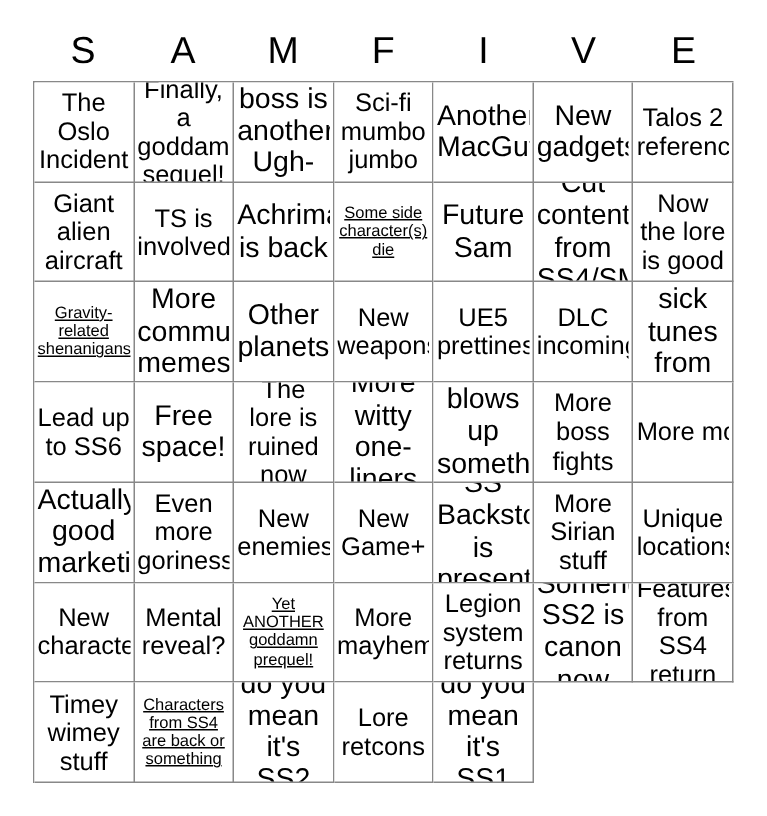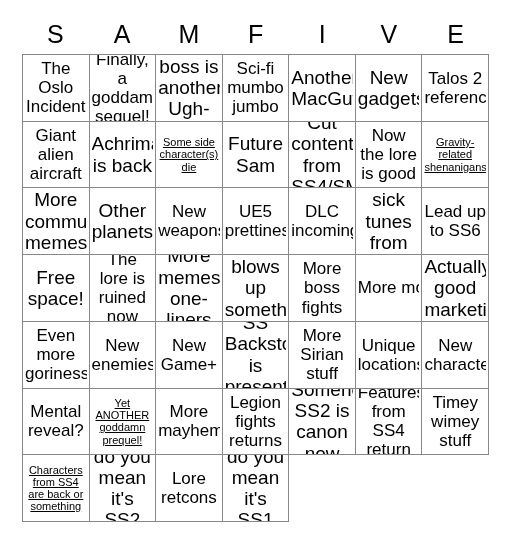--- a/index.html
+++ b/index.html
@@ -126,20 +126,23 @@
       <div class="cell">
         <span class="fs-xl">New gadgets</span>
       </div>
       <div class="cell">
         <span class="fs-md">Talos 2 reference</span>
       </div>
       <div class="cell">
         <span class="fs-lg">Giant alien aircraft</span>
       </div>
       <div class="cell">
+        <span class="fs-lg">TS is involved</span>
+      </div>
+      <div class="cell">
         <span class="fs-sm">Achriman is back</span>
       </div>
       <div class="cell">
         <span class="fs-xs">Some side character(s) die</span>
       </div>
       <div class="cell">
         <span class="fs-xl">Future Sam</span>
       </div>
       <div class="cell">
         <span class="fs-sm">Cut content from SS4/SM</span>
@@ -171,21 +174,21 @@
       <div class="cell">
         <span class="fs-lg">Lead up to SS6</span>
       </div>
       <div class="cell">
         <span class="fs-xl">Free space!</span>
       </div>
       <div class="cell">
         <span class="fs-md">The lore is ruined now</span>
       </div>
       <div class="cell">
-        <span class="fs-sm">More memes one-liners</span>
+        <span class="fs-sm">More witty one-liners</span>
       </div>
       <div class="cell">
         <span class="fs-sm">Sam blows up something valuable</span>
       </div>
       <div class="cell">
         <span class="fs-lg">More boss fights</span>
       </div>
       <div class="cell">
         <span class="fs-md nowrap-clip">More moveme</span>
       </div>
@@ -216,21 +219,21 @@
       <div class="cell">
         <span class="fs-lg">Mental reveal?</span>
       </div>
       <div class="cell">
         <span class="fs-xs">Yet ANOTHER goddamn prequel!</span>
       </div>
       <div class="cell">
         <span class="fs-md">More mayhem!</span>
       </div>
       <div class="cell">
-        <span class="fs-md">Legion fights returns</span>
+        <span class="fs-md">Legion system returns</span>
       </div>
       <div class="cell">
         <span class="fs-sm">Somehow, SS2 is canon now</span>
       </div>
       <div class="cell">
         <span class="fs-md">Features from SS4 return</span>
       </div>
       <div class="cell">
         <span class="fs-lg">Timey wimey stuff</span>
       </div>

